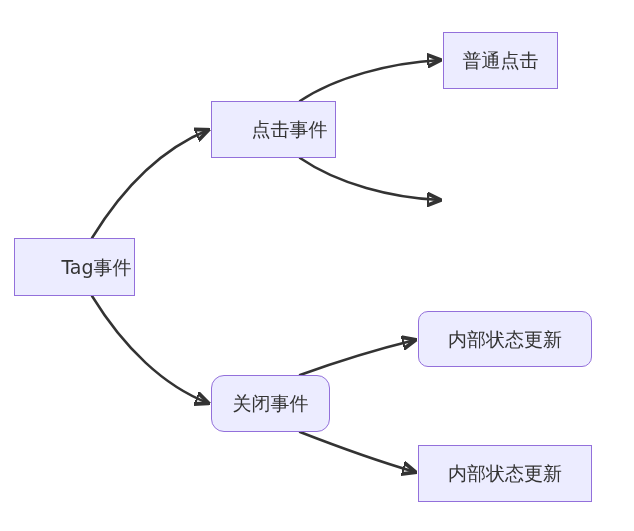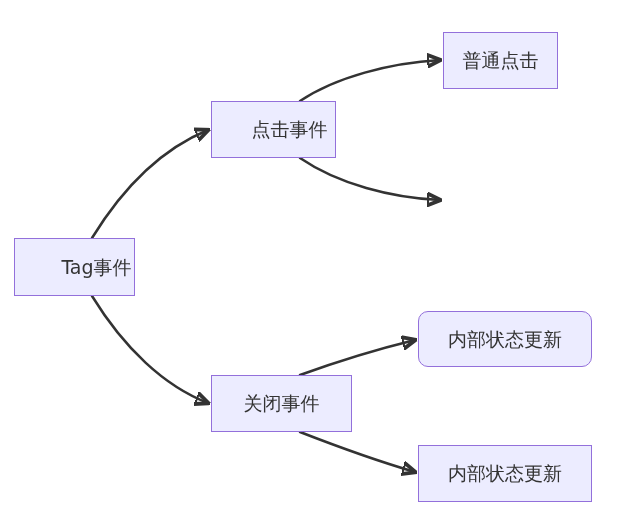--- a/index.html
+++ b/index.html
@@ -38,21 +38,21 @@
     color: #333333;
     font-size: 19px;
     line-height: 1.2;
     box-sizing: border-box;
     white-space: nowrap;
     text-align: center;
   }
   
   .node-root      { left: 14px;  top: 238px; width: 121px; height: 58px; padding-left: 44px; }
   .node-click     { left: 211px; top: 101px; width: 125px; height: 57px; padding-left: 32px; }
-  .node-close     { left: 211px; top: 375px; width: 141px; height: 57px; }
+  .node-close     { left: 211px; top: 375px; width: 119px; height: 57px; border-radius: 13px; }
   .node-normal    { left: 443px; top: 32px;  width: 115px; height: 57px; }
   .node-disabled  { left: 443px; top: 172px; width: 127px; height: 57px; }
   .node-internal  { left: 418px; top: 311px; width: 174px; height: 56px; border-radius: 10px; }
   .node-external  { left: 418px; top: 445px; width: 174px; height: 57px; }
 </style>
 </head>
 <body>
 
 <div class="canvas">
 

